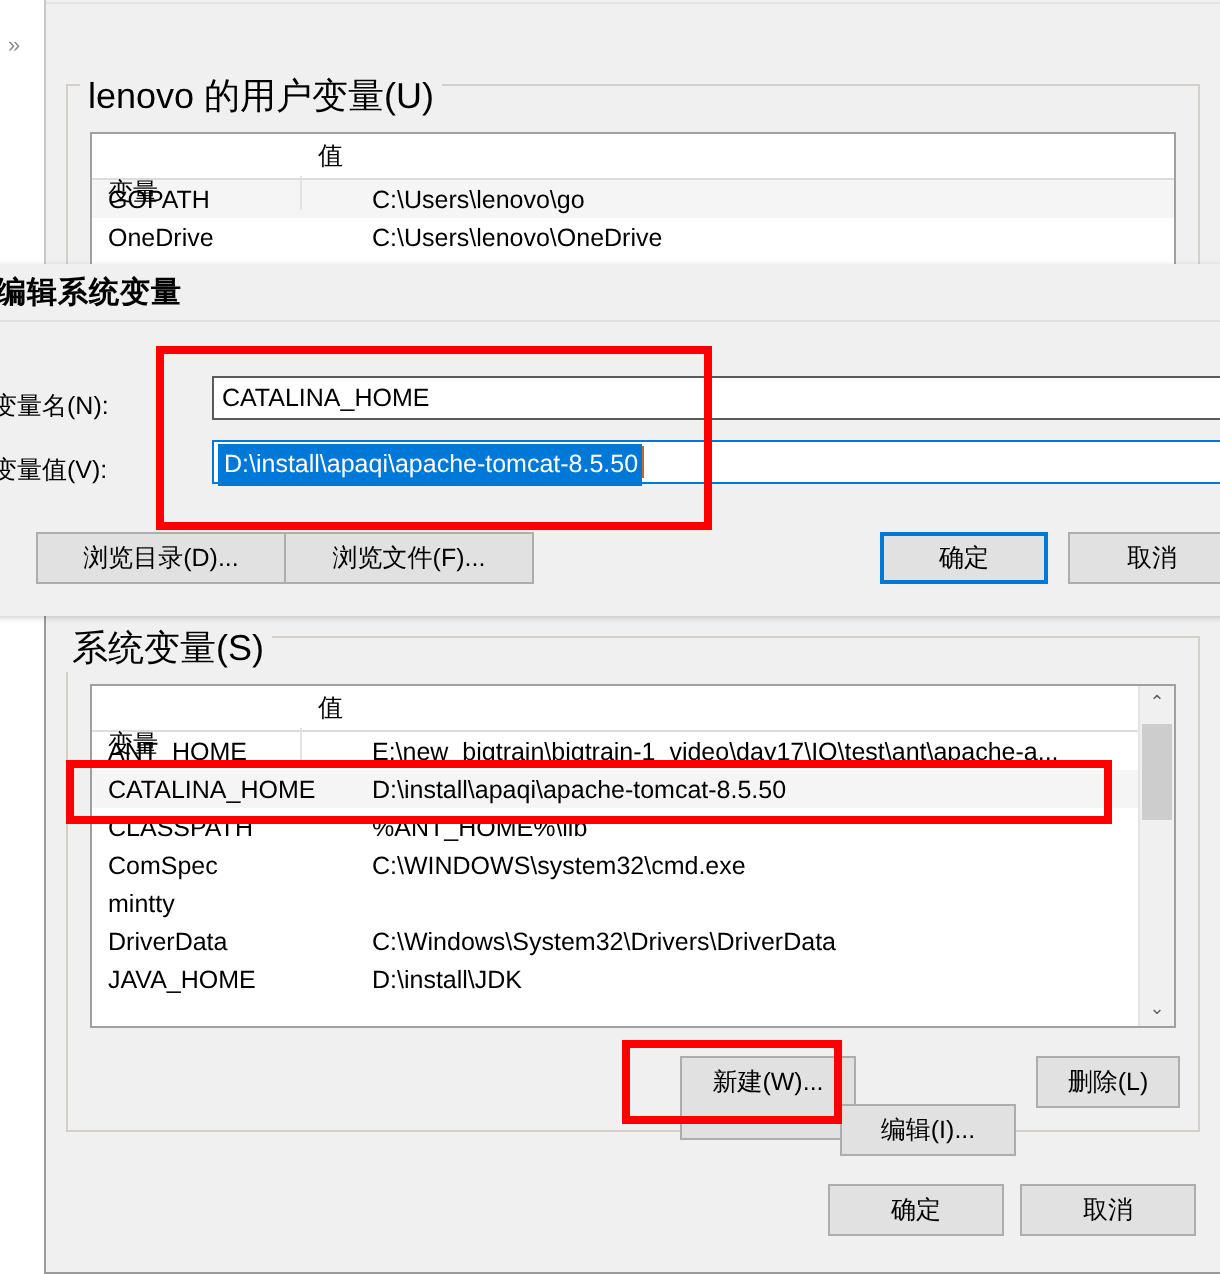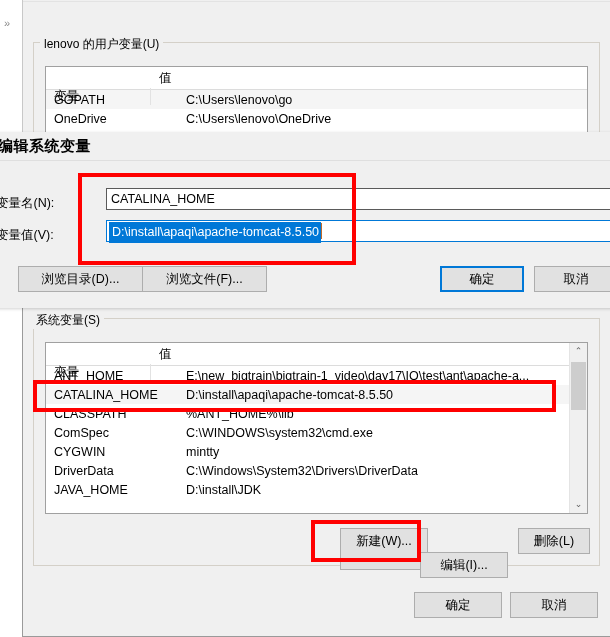--- a/index.html
+++ b/index.html
@@ -60,21 +60,21 @@
   
   .groupbox {
     position: absolute;
     border: 1px solid #d4d0c8;
     box-sizing: border-box;
   }
   .groupbox-label {
     position: absolute;
     background: #f0f0f0;
     padding: 0 4px;
-    font-size: 12px;
+    font-size: 18px;
     white-space: nowrap;
     color: #000;
   }
   #user-var-group {
     left: 33px;
     top: 42px;
     width: 567px;
     height: 100px;
   }
   #user-var-group-label {
@@ -373,21 +373,20 @@
     </div>
     <div class="var-row">
       <div class="cell-name">CLASSPATH</div>
       <div class="cell-value">%ANT_HOME%\lib</div>
     </div>
     <div class="var-row">
       <div class="cell-name">ComSpec</div>
       <div class="cell-value">C:\WINDOWS\system32\cmd.exe</div>
     </div>
     <div class="var-row">
-      <div class="cell-name">CYGWIN</div>
       <div class="cell-value">mintty</div>
     </div>
     <div class="var-row">
       <div class="cell-name">DriverData</div>
       <div class="cell-value">C:\Windows\System32\Drivers\DriverData</div>
     </div>
     <div class="var-row">
       <div class="cell-name">JAVA_HOME</div>
       <div class="cell-value">D:\install\JDK</div>
     </div>

